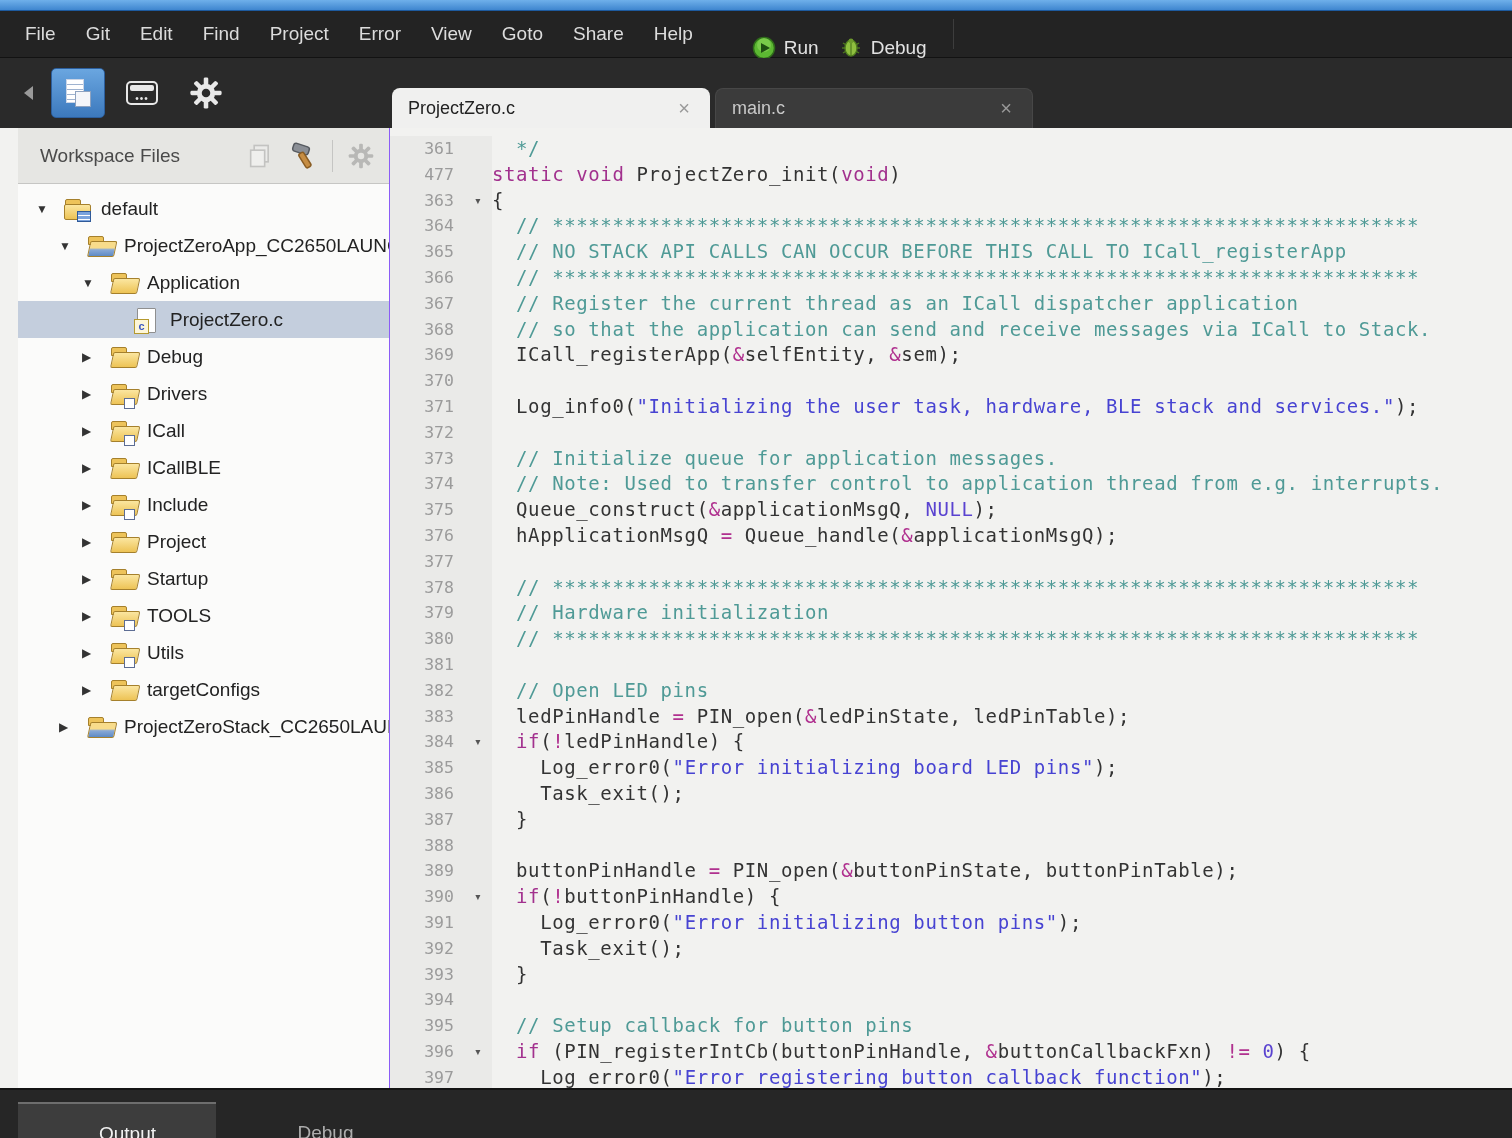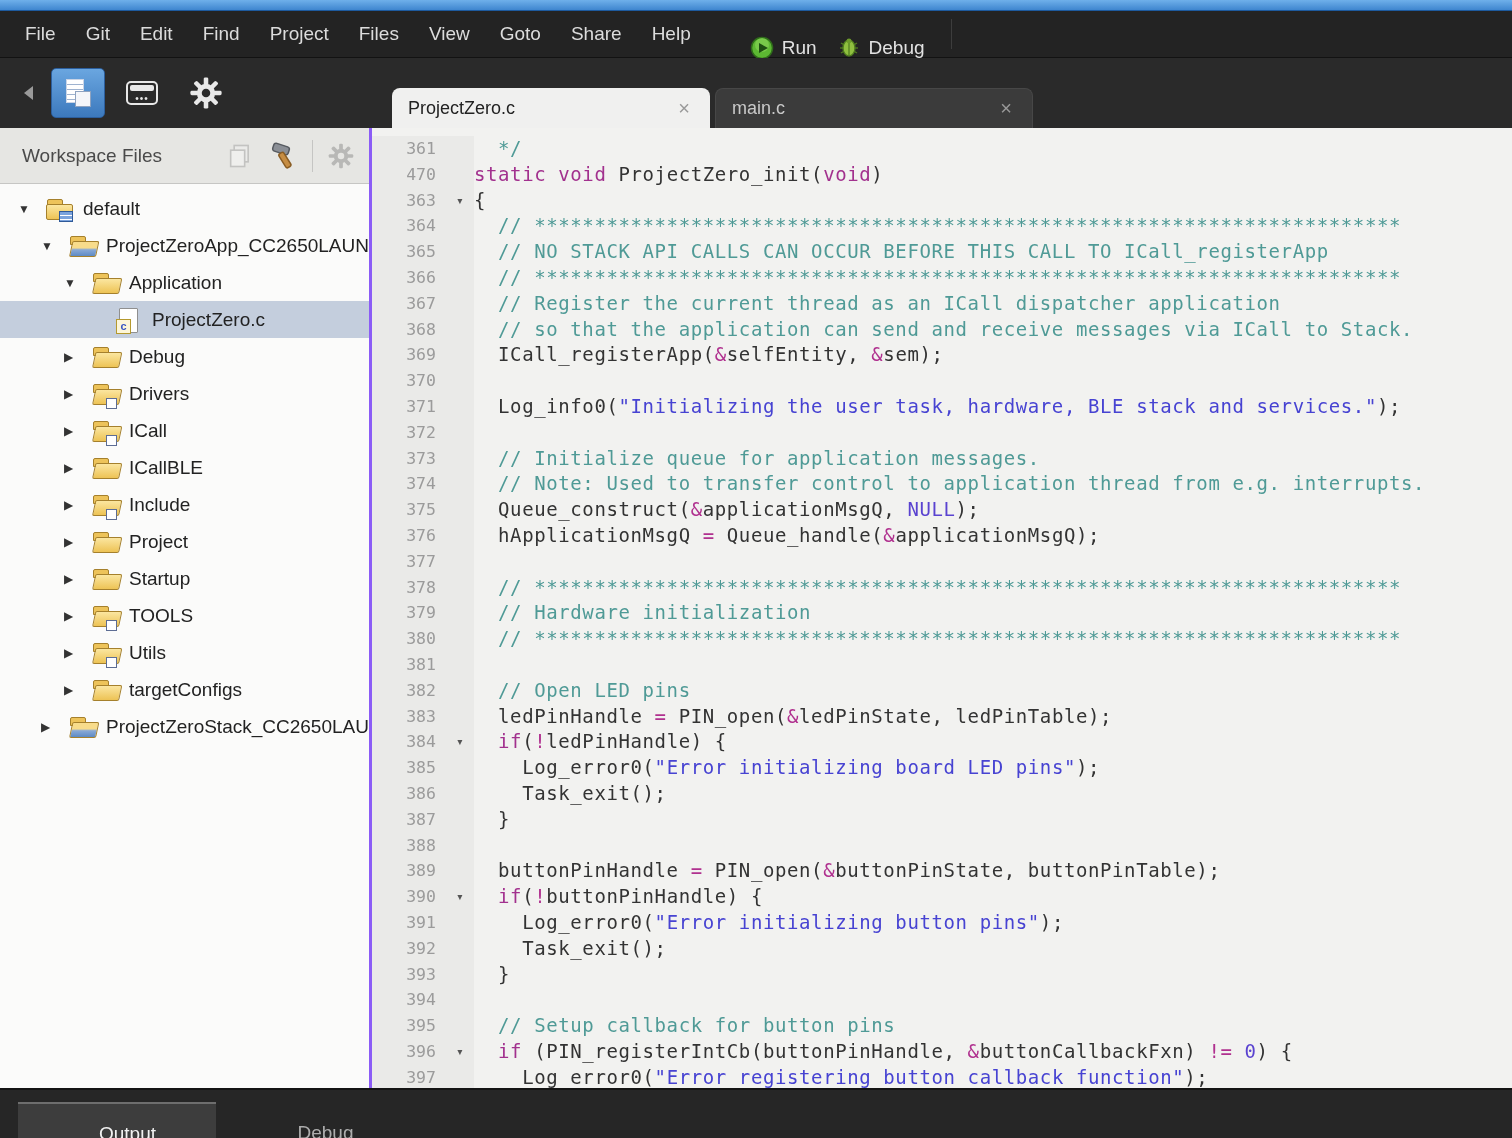--- a/index.html
+++ b/index.html
@@ -48,22 +48,22 @@
          margin-right:5px; padding:0 16px; font-size:18px; }
   .tab.active { background:#f0f0ef; color:#222; }
   .tab:not(.active) { background:#3b3b3b; color:#c9c9c9; border:1px solid #474747; border-bottom:none; }
   .tab-label { flex:1; }
   .tab-close { color:#999; font-size:20px; padding:0 4px; }
 
   
   .main { height:960px; display:flex; background:#f2f2f0; }
 
   
-  .sidebar { width:372px; background:#fbfbfa; border-right:3px solid #8b5cf6;
-             display:flex; flex-direction:column; }
+  .sidebar { width:372px; background:#fbfbfa; border-right:1px solid #8b5cf6;
+             display:flex; flex-direction:column;margin-left:18px; }
   .side-header { height:56px; background:#e6e6e3; border-bottom:1px solid #c6c6c4;
              display:flex; align-items:center; padding:0 14px 0 22px; flex:none; }
   .side-title { color:#4a4a4a; font-size:19px; flex:none; }
   .side-icons { margin-left:auto; display:flex; align-items:center; }
   .side-icons > * { margin-left:14px; }
   .side-sep { width:1px; height:32px; background:#c5c5c3; }
   .tree { flex:1; overflow:hidden; padding-top:6px; }
   .tree-row { height:37px; display:flex; align-items:center; white-space:nowrap;
              overflow:hidden; font-size:19px; color:#222; }
   .tree-row.selected { background:#c4cedd; }
@@ -123,21 +123,21 @@
 
   <div class="top-strip"></div>
 
   <div class="menubar">
     <div class="menu-items">
         <span class="menu-item">File</span>
         <span class="menu-item">Git</span>
         <span class="menu-item">Edit</span>
         <span class="menu-item">Find</span>
         <span class="menu-item">Project</span>
-        <span class="menu-item">Files</span>
+        <span class="menu-item">Error</span>
         <span class="menu-item">View</span>
         <span class="menu-item">Goto</span>
         <span class="menu-item">Share</span>
         <span class="menu-item">Help</span>
       </div>
     <div class="run-btn">
       <svg width="24" height="24" viewBox="0 0 24 24">
         <circle cx="12" cy="12" r="10.5" fill="#5cb832" stroke="#2f6d1a" stroke-width="1.5"></circle>
         <circle cx="12" cy="9" r="7" fill="#8fd85e" opacity="0.55"></circle>
         <polygon points="9,7 18,12 9,17" fill="#1e4f12"></polygon>
@@ -318,21 +318,21 @@
           <div class="tree-row" style="padding-left: 41px;">
             <span class="expander">▶</span>
             <span class="t-ico folder-project"></span>
             <span class="t-label">ProjectZeroStack_CC2650LAUN</span>
           </div>
         </div>
     </div>
 
     <div class="editor">
         <div class="crow"><span class="num">361</span><span class="fold"></span><span class="codetext"><span class="tk-c">  */</span></span></div>
-        <div class="crow"><span class="num">470</span><span class="fold"></span><span class="codetext"><span class="tk-k">static</span><span class="tk-p"> </span><span class="tk-k">void</span><span class="tk-p"> ProjectZero_init(</span><span class="tk-k">void</span><span class="tk-p">)</span></span></div>
+        <div class="crow"><span class="num">477</span><span class="fold"></span><span class="codetext"><span class="tk-k">static</span><span class="tk-p"> </span><span class="tk-k">void</span><span class="tk-p"> ProjectZero_init(</span><span class="tk-k">void</span><span class="tk-p">)</span></span></div>
         <div class="crow"><span class="num">363</span><span class="fold">▾</span><span class="codetext"><span class="tk-p">{</span></span></div>
         <div class="crow"><span class="num">364</span><span class="fold"></span><span class="codetext"><span class="tk-c">  // ************************************************************************</span></span></div>
         <div class="crow"><span class="num">365</span><span class="fold"></span><span class="codetext"><span class="tk-c">  // NO STACK API CALLS CAN OCCUR BEFORE THIS CALL TO ICall_registerApp</span></span></div>
         <div class="crow"><span class="num">366</span><span class="fold"></span><span class="codetext"><span class="tk-c">  // ************************************************************************</span></span></div>
         <div class="crow"><span class="num">367</span><span class="fold"></span><span class="codetext"><span class="tk-c">  // Register the current thread as an ICall dispatcher application</span></span></div>
         <div class="crow"><span class="num">368</span><span class="fold"></span><span class="codetext"><span class="tk-c">  // so that the application can send and receive messages via ICall to Stack.</span></span></div>
         <div class="crow"><span class="num">369</span><span class="fold"></span><span class="codetext"><span class="tk-p">  ICall_registerApp(</span><span class="tk-o">&amp;</span><span class="tk-p">selfEntity, </span><span class="tk-o">&amp;</span><span class="tk-p">sem);</span></span></div>
         <div class="crow"><span class="num">370</span><span class="fold"></span><span class="codetext"></span></div>
         <div class="crow"><span class="num">371</span><span class="fold"></span><span class="codetext"><span class="tk-p">  Log_info0(</span><span class="tk-s">"Initializing the user task, hardware, BLE stack and services."</span><span class="tk-p">);</span></span></div>
         <div class="crow"><span class="num">372</span><span class="fold"></span><span class="codetext"></span></div>

